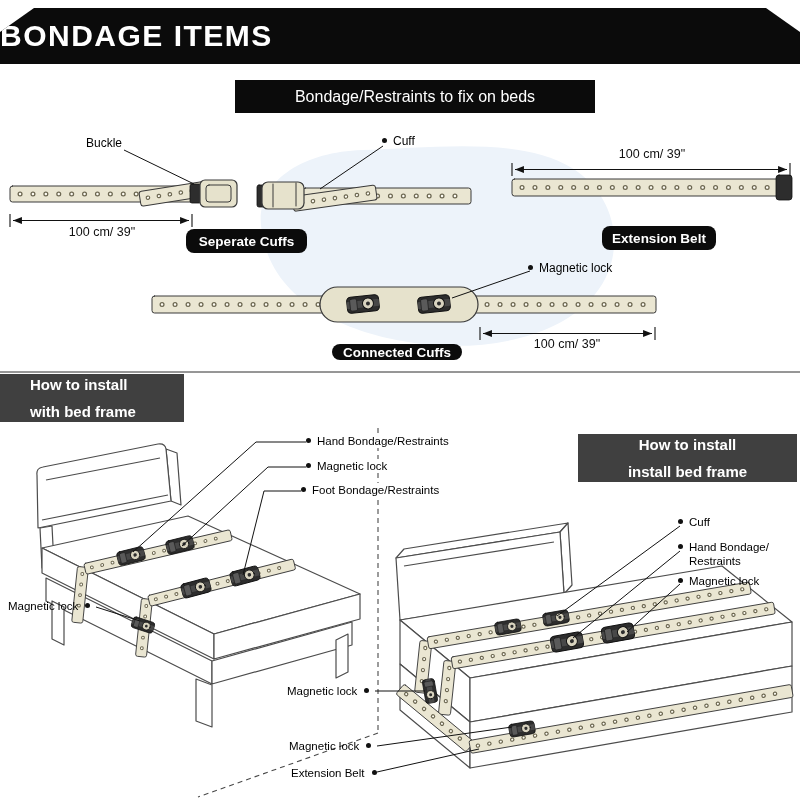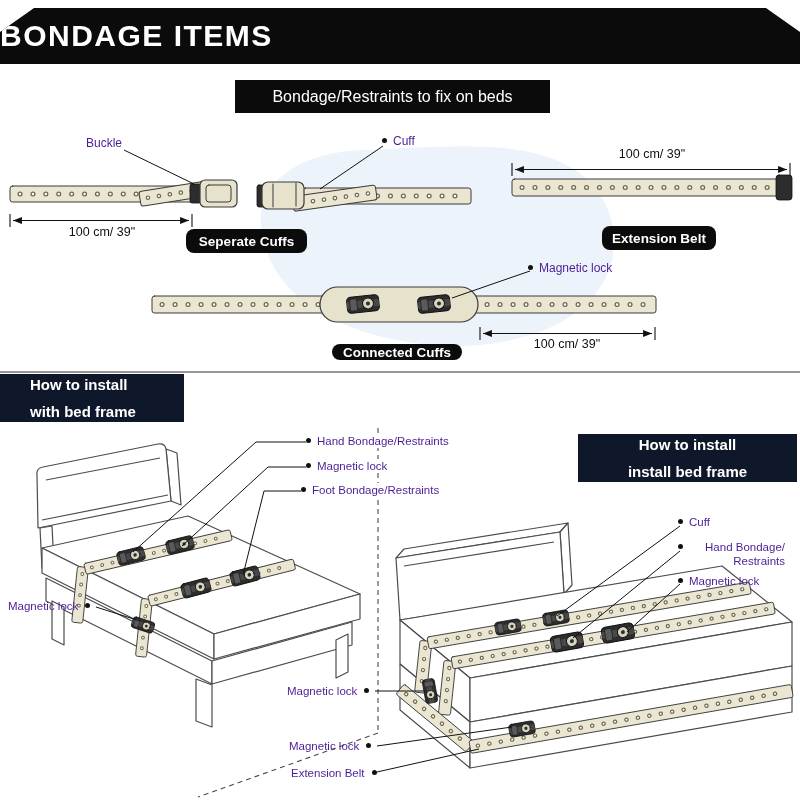--- a/index.html
+++ b/index.html
@@ -11,44 +11,44 @@
   .art { position:absolute; left:0; top:0; z-index:1; }
 
   .top-banner {
     position:absolute; left:0; top:8px; width:800px; height:56px; background:#0b0b0b;
     display:flex; align-items:center; justify-content:flex-start; z-index:2;
     clip-path:polygon(34px 0, calc(100% - 34px) 0, 100% 24px, 100% 100%, 0 100%, 0 24px);
   }
   .top-banner h1 { color:#fff; font-size:30px; font-weight:bold; letter-spacing:1.5px; }
 
   .subtitle-badge {
-    position:absolute; left:235px; top:80px; width:315px; height:33px; background:#0b0b0b;
+    position:absolute; left:235px; top:80px; width:360px; height:33px; background:#0b0b0b;
     color:#fff; display:flex; align-items:center; justify-content:center; font-size:16px; z-index:2;
   }
 
   .pbadge {
     position:absolute; background:#0b0b0b; color:#fff; display:flex; align-items:center;
     justify-content:center; font-size:13.5px; font-weight:bold; z-index:3;border-radius:8px;
   }
 
   .measure {
     position:absolute; font-size:12.5px; text-align:center; z-index:3; color:#111;
   }
 
   .lbl {
     position:absolute; font-size:11.5px; z-index:3; display:flex; align-items:flex-start;
-    line-height:1.25; color:#4c1d95; background:transparent;text-align:right;
+    line-height:1.25; color:#000000; background:transparent;
   }
   .lbl .dot { width:5px; height:5px; border-radius:50%; background:#111; flex:0 0 auto; margin-top:4px; }
   .lbl.dleft .dot { margin-right:6px; }
   .lbl.dright .dot { margin-left:7px; }
   .lbl.whitebg { background:#fff; padding-right:3px; }
 
   .install-badge {
-    position:absolute; background:#0f172a; color:#fff; z-index:3; font-size:15px; font-weight:600;
+    position:absolute; background:#404040; color:#fff; z-index:3; font-size:15px; font-weight:600;
     display:flex; flex-direction:column; justify-content:center; gap:9px; line-height:1.15;
   }
   .install-badge.left-align { align-items:flex-start; padding-left:30px; }
   .install-badge.center-align { align-items:center; text-align:center; }
 </style>
 </head>
 <body>
 
 <div class="page">
 

